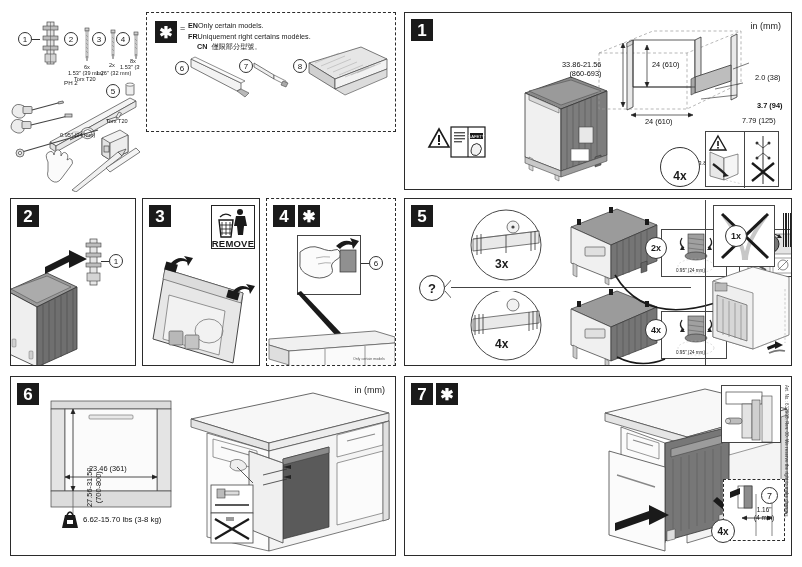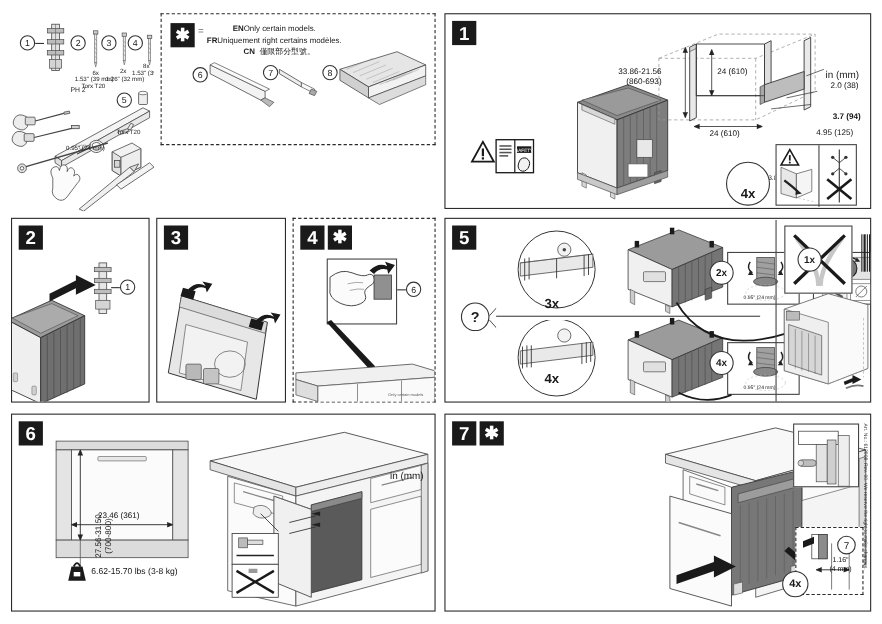--- a/index.html
+++ b/index.html
@@ -34,37 +34,37 @@
   }
   .star-badge {
     position:absolute; top:6px; width:22px; height:22px;
     background:#1a1a1a; color:#fff;
     font-size:16px; font-weight:bold;
     display:flex; align-items:center; justify-content:center;
     z-index:6;
   }
   .unit-label {
     position:absolute; top:8px; right:10px;
-    font-size:9px; color:#1a1a1a; z-index:6;margin-top:42px;
+    font-size:9px; color:#1a1a1a; z-index:6;
   }
 
   
   .legend-box {
     position:absolute;
     border:1px dashed #2b2b2b;
     background:#fff;
   }
   .legend-star {
     position:absolute; left:8px; top:8px;
     width:22px; height:22px; background:#1a1a1a; color:#fff;
     font-size:16px; font-weight:bold;
     display:flex; align-items:center; justify-content:center;
   }
   .legend-eq { position:absolute; left:33px; top:10px; font-size:9px; }
-  .legend-lines { position:absolute; left:41px; top:8px; font-size:7.2px; line-height:1.48;text-align:center; }
+  .legend-lines { position:absolute; left:41px; top:8px; font-size:7.2px; line-height:1.48; }
   .legend-lines div { white-space:nowrap; }
   .lang { font-weight:bold; display:inline-block; }
   .lang.ind { margin-left:9px; }
 
   
   .cnum {
     position:absolute;
     width:14px; height:14px;
     border:0.9px solid #333;
     border-radius:50%;
@@ -408,21 +408,21 @@
       </g>
     </svg>
 
     <div class="dim" style="left:157px; top:48px; text-align:right;">
       <span>33.86-21.56</span><br><span>(860-693)</span>
     </div>
     <div class="dim" style="left:247px; top:48px;"><span>24 (610)</span></div>
     <div class="dim" style="left:240px; top:105px;"><span>24 (610)</span></div>
     <div class="dim" style="left:350px; top:61px;"><span>2.0 (38)</span></div>
     <div class="dim" style="left:352px; top:89px;font-weight:bold;"><span>3.7 (94)</span></div>
-    <div class="dim" style="left:337px; top:104px;"><span>4.95 (125)</span></div>
+    <div class="dim" style="left:337px; top:104px;"><span>7.79 (125)</span></div>
 
     <div class="qty" style="left:255px; top:134px; width:40px; height:40px; font-size:12px; align-items:flex-end; padding-bottom:3px;">
       <span>4x</span>
     </div>
     <svg style="position:absolute; left:266px; top:138px;" width="18" height="22" viewBox="0 0 18 22">
       <rect x="5" y="1" width="8" height="4" fill="#777" stroke="#333" stroke-width="0.6"></rect>
       <rect x="6" y="5" width="6" height="12" fill="#8d8d8d" stroke="#333" stroke-width="0.6"></rect>
       <g stroke="#444" stroke-width="0.4">
         <line x1="6" y1="7" x2="12" y2="8"></line>
           <line x1="6" y1="9" x2="12" y2="10"></line>
@@ -501,20 +501,37 @@
     <div class="cnum" style="left:98px; top:55px;">
         <span>1</span>
       </div>
   </div>
 
   <div class="panel" style="left:142px; top:198px; width:118px; height:168px;">
     <div class="step-num">
         <span>3</span>
       </div>
 
+    <div class="remove-box" style="left:68px; top:6px; width:44px; height:44px;">
+      <svg width="38" height="30" viewBox="0 0 38 30">
+        <circle cx="26" cy="4" r="3" fill="#1a1a1a"></circle>
+        <path d="M22 8 L31 8 L33 18 L30 18 L29 27 L24 27 L23 18 L20 18 Z" fill="#1a1a1a"></path>
+        <path d="M5 12 L19 12 L17 29 L7 29 Z" fill="#fff" stroke="#1a1a1a" stroke-width="1.4"></path>
+        <g stroke="#1a1a1a" stroke-width="0.8">
+          <line x1="8" y1="14" x2="8" y2="27"></line>
+            <line x1="12" y1="14" x2="12" y2="27"></line>
+            <line x1="16" y1="14" x2="16" y2="27"></line>
+          <line x1="5.6" y1="17" x2="18" y2="17"></line>
+            <line x1="6.2" y1="21" x2="17.5" y2="21"></line>
+            <line x1="6.8" y1="25" x2="17" y2="25"></line>
+        </g>
+        <path d="M6 9 q5 -5 11 -1" stroke="#1a1a1a" stroke-width="1.2" fill="none"></path>
+      </svg>
+      <div class="remove-cap">REMOVE</div>
+    </div>
 
     <svg style="position:absolute; left:4px; top:52px;" width="114" height="116" viewBox="0 0 114 116">
       <path d="M18 18 L96 42 L86 112 L6 88 Z" fill="#e7e7e7" stroke="#333" stroke-width="0.9"></path>
       <path d="M18 18 L96 42 L94 52 L16 28 Z" fill="#dcdcdc" stroke="#444" stroke-width="0.6"></path>
       <path d="M22 44 L78 60 L72 104 L16 88 Z" fill="#f2f2f2" stroke="#555" stroke-width="0.6"></path>
       <ellipse cx="62" cy="80" rx="14" ry="12" fill="none" stroke="#777" stroke-width="0.8"></ellipse>
       <rect x="22" y="80" width="14" height="14" rx="1.5" fill="#b8b8b8" stroke="#444" stroke-width="0.6"></rect>
       <rect x="38" y="84" width="14" height="14" rx="1.5" fill="#c4c4c4" stroke="#444" stroke-width="0.6"></rect>
 
       <rect x="18" y="12" width="12" height="8" fill="#1a1a1a" transform="rotate(16 24 16)"></rect>
@@ -582,21 +599,21 @@
         <circle cx="62" cy="18" r="6" fill="#f2f2f2" stroke="#444" stroke-width="0.7"></circle>
         <circle cx="62" cy="18" r="1.6" fill="#444"></circle>
         <g stroke="#333" stroke-width="0.8">
           <line x1="26" y1="26" x2="26" y2="46"></line>
             <line x1="30" y1="25" x2="30" y2="45"></line>
           <line x1="55" y1="26" x2="55" y2="44"></line>
           <line x1="80" y1="23" x2="80" y2="42"></line>
             <line x1="84" y1="22" x2="84" y2="41"></line>
         </g>
       </svg>
-      <div style="position:absolute; left:44px; top:48px; font-size:12px; font-weight:bold;margin-top:12px;">3x</div>
+      <div style="position:absolute; left:44px; top:48px; font-size:12px; font-weight:bold;">3x</div>
     </div>
 
     <div class="ln" style="left:46px; top:88px; width:240px; height:0.8px; background:#444;"></div>
 
     <div class="panel noborder" style="left:46px; top:92px; width:110px; height:72px;">
       <svg style="position:absolute; left:0; top:0;" width="110" height="72" viewBox="0 0 110 72">
         <circle cx="55" cy="34" r="35" fill="#fff" stroke="#333" stroke-width="0.9"></circle>
         <path d="M22 28 L88 20 L88 32 L22 40 Z" fill="#e9e9e9" stroke="#444" stroke-width="0.7"></path>
         <circle cx="62" cy="14" r="6" fill="#f2f2f2" stroke="#444" stroke-width="0.7"></circle>
         <g stroke="#333" stroke-width="0.8">

